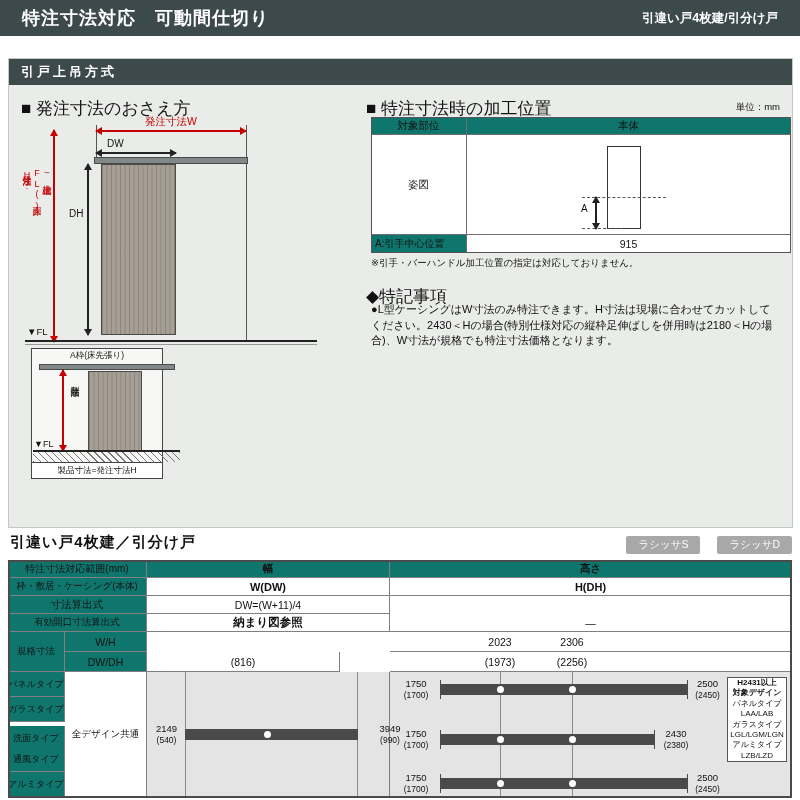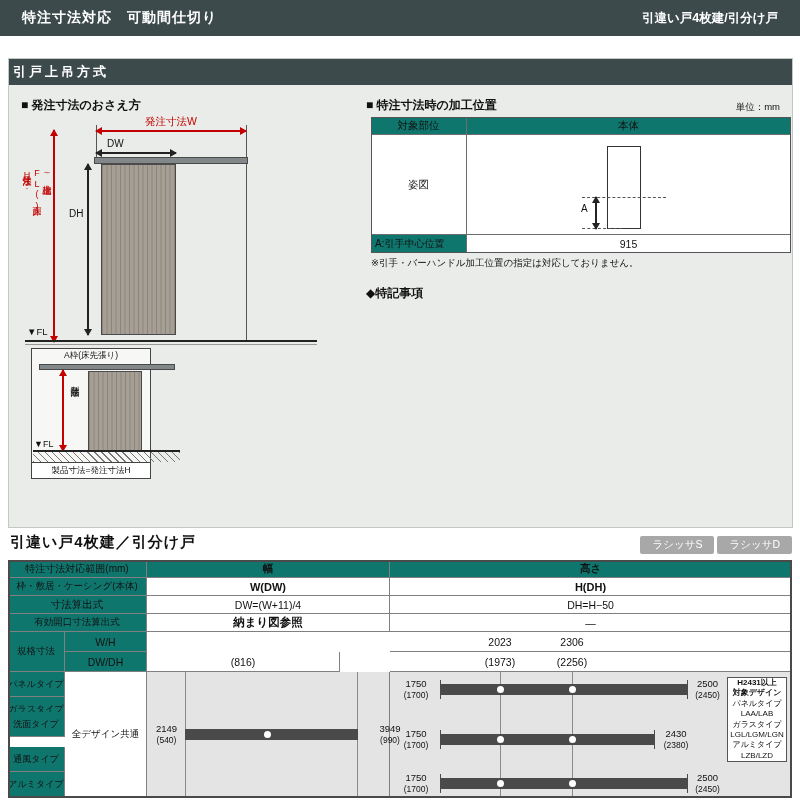--- a/index.html
+++ b/index.html
@@ -1,23 +1,23 @@
 <!DOCTYPE html>
 <html><head>
 <meta charset="utf-8">
 <style>
 *{margin:0;padding:0;box-sizing:border-box}
 html,body{width:800px;height:800px;background:#fff;font-family:"Liberation Sans","DejaVu Sans",sans-serif;color:#111}
 .page{position:relative;width:800px;height:800px;overflow:hidden;background:#fff}
 .topbar{position:absolute;left:0;top:0;width:800px;height:36px;background:#3c4a4c;color:#fff;display:flex;align-items:center;justify-content:space-between;padding:0 22px}
-.tb-left{font-size:14px;font-weight:bold;letter-spacing:1px}
+.tb-left{font-size:18px;font-weight:bold;letter-spacing:1px}
 .tb-right{font-size:12.5px;font-weight:bold}
 .panel{position:absolute;left:8px;top:58px;width:785px;height:470px;background:#e9ece8;border:1px solid #c2c8c2}
-.panel-hd{height:26px;background:#3c4a4c;color:#fff;font-size:13px;font-weight:bold;line-height:26px;padding-left:4px;letter-spacing:3px}
-.h2{position:absolute;font-size:12px;font-weight:bold}
+.panel-hd{height:26px;background:#3c4a4c;color:#fff;font-size:13px;font-weight:bold;line-height:26px;padding-left:12px;letter-spacing:3px}
+.h2{position:absolute;font-size:17px;font-weight:normal}
 .unit{position:absolute;font-size:9.5px}
 .dim{position:absolute;font-size:10px}
 .red{color:#c40000}
 .vcol{writing-mode:vertical-rl;text-orientation:upright;font-size:9px;letter-spacing:.5px;line-height:10px}
 .vtext{position:absolute;display:flex;flex-direction:row}
 .arrow-h{--c:#c40000;position:absolute;height:2px;background:var(--c)}
 .arrow-h::before{content:"";position:absolute;left:-1px;top:-3px;border:4px solid transparent;border-left:none;border-right:7px solid var(--c)}
 .arrow-h::after{content:"";position:absolute;right:-1px;top:-3px;border:4px solid transparent;border-right:none;border-left:7px solid var(--c)}
 .arrow-v{--c:#c40000;position:absolute;width:2px;background:var(--c)}
 .arrow-v::before{content:"";position:absolute;top:-1px;left:-3px;border:4px solid transparent;border-top:none;border-bottom:7px solid var(--c)}
@@ -27,21 +27,21 @@
 .wood{position:absolute;background-color:#a69f96;background-image:repeating-linear-gradient(90deg,rgba(74,60,48,.28) 0 1px,rgba(74,60,48,0) 1px 4px,rgba(74,60,48,.12) 4px 6px,rgba(74,60,48,0) 6px 9px);border:1px solid #4a4a4a}
 .subdiag{position:absolute;border:1px solid #444;background:#f7f8f5}
 .ptable{position:absolute;background:#fff}
 .pc{position:absolute;display:flex;align-items:center;justify-content:center;font-size:10.5px;border-right:1px solid #6e6e6e;border-bottom:1px solid #6e6e6e;text-align:center}
 .g{background:#0f766e}
 .frame{position:absolute;inset:0;pointer-events:none;border:1px solid #555;z-index:5}
 .frame2{position:absolute;inset:0;pointer-events:none;border:2px solid #4a4a4a;z-index:5}
 .note{position:absolute;font-size:9.5px}
 .remarks{position:absolute;font-size:11px;line-height:15.5px;word-break:break-all}
 .bt-title{position:absolute;left:10px;top:533px;font-size:15px;font-weight:bold;letter-spacing:1px}
-.badges{position:absolute;right:8px;top:536px;display:flex;gap:3px}
+.badges{position:absolute;right:8px;top:536px;display:flex;gap:17px}
 .badge{background:#a8a8a8;color:#fff;font-size:10.5px;padding:2px 12px;border-radius:2px}
 .btable{position:absolute;left:8px;top:560px;width:784px;height:238px;background:#fff}
 .bc{position:absolute;display:flex;align-items:center;justify-content:center;font-size:10.5px;border-right:1px solid #808080;border-bottom:1px solid #808080;text-align:center}
 .b{font-weight:bold}
 .s9{font-size:9px}
 .s95{font-size:9.5px}
 .diag{background:#e4e4e4;display:block}
 .posval{position:absolute;top:0;height:100%;display:flex;align-items:center;justify-content:center}
 .rng-label{position:absolute;display:flex;flex-direction:column;align-items:center;font-size:9.5px;line-height:10.5px;z-index:4}
 .rng-label .sub{font-size:8.5px}
@@ -82,21 +82,21 @@
       <div class="vtext" style="left:1px;top:55px">
         <span class="vcol red">発注寸法H:</span>
         <span class="vcol red">FL(床面)</span>
         <span class="vcol red">～上枠上端</span>
       </div>
       <div class="dim" style="left:6px;top:213px;font-size:9.5px">▼FL</div>
       <div style="position:absolute;left:4px;top:227px;width:292px;height:2px;background:#222"></div>
       <div style="position:absolute;left:4px;top:231px;width:292px;height:1px;background:#999"></div>
     </div>
 
-    <div class="subdiag" style="left:22px;top:289px;width:120px;height:131px">
+    <div class="subdiag" style="left:22px;top:289px;width:132px;height:131px">
       <div style="position:absolute;left:0;top:1px;width:100%;text-align:center;font-size:8.5px">A枠(床先張り)</div>
       <div style="position:absolute;left:7px;top:15px;width:136px;height:6px;background:#82888a;border:1px solid #4a4a4a"></div>
       <div class="wood" style="left:56px;top:22px;width:54px;height:80px"></div>
       <div class="arrow-v" style="left:30px;top:21px;height:81px"></div>
       <div class="vtext" style="left:38px;top:30px">
         <span class="vcol">製品寸法</span>
       </div>
       <div class="dim" style="left:2px;top:90px;font-size:9px">▼FL</div>
       <div style="position:absolute;left:1px;top:101px;width:147px;height:2px;background:#222"></div>
       <div style="position:absolute;left:1px;top:103px;width:147px;height:10px;background:repeating-linear-gradient(45deg,#777 0 1px,transparent 1px 5px)"></div>
@@ -118,62 +118,62 @@
         <div class="dim" style="left:114px;top:68px">A</div>
       </div>
       <div class="pc g" style="left:0;top:118px;width:96px;height:18px;justify-content:flex-start;padding-left:4px;font-size:10px">A:引手中心位置</div>
       <div class="pc" style="left:96px;top:118px;width:324px;height:18px;background:#fff">915</div>
       <div class="frame"></div>
     </div>
 
     <div class="note" style="left:362px;top:198px">※引手・バーハンドル加工位置の指定は対応しておりません。</div>
 
     <div class="h2" style="left:357px;top:226px">◆特記事項</div>
+    <div class="remarks" style="left:362px;top:243px;width:410px">●L型ケーシングはW寸法のみ特注できます。H寸法は現場に合わせてカットしてください。2430＜Hの場合(特別仕様対応の縦枠足伸ばしを併用時は2180＜Hの場合)、W寸法が規格でも特注寸法価格となります。</div>
   </div>
 
   <div class="bt-title">引違い戸4枚建／引分け戸</div>
   <div class="badges">
     <span class="badge">ラシッサS</span>
     <span class="badge">ラシッサD</span>
   </div>
 
   <div class="btable">
 
     <div class="bc g" style="left:0;top:0;width:139px;height:18px;font-size:10px">特注寸法対応範囲(mm)</div>
     <div class="bc g b" style="left:139px;top:0;width:243px;height:18px">幅</div>
     <div class="bc g b" style="left:382px;top:0;width:402px;height:18px">高さ</div>
 
     <div class="bc g s95" style="left:0;top:18px;width:139px;height:18px">枠・敷居・ケーシング(本体)</div>
     <div class="bc b" style="left:139px;top:18px;width:243px;height:18px;font-size:11px">W(DW)</div>
     <div class="bc b" style="left:382px;top:18px;width:402px;height:18px;font-size:11px">H(DH)</div>
 
     <div class="bc g" style="left:0;top:36px;width:139px;height:18px">寸法算出式</div>
     <div class="bc" style="left:139px;top:36px;width:243px;height:18px">DW=(W+11)/4</div>
-    <div class="bc" style="left:382px;top:36px;width:402px;height:18px">DH=H−50</div>
 
     <div class="bc g s95" style="left:0;top:54px;width:139px;height:18px">有効開口寸法算出式</div>
     <div class="bc b" style="left:139px;top:54px;width:243px;height:18px;font-size:11.5px">納まり図参照</div>
     <div class="bc" style="left:382px;top:54px;width:402px;height:18px">―</div>
 
     <div class="bc g s95" style="left:0;top:72px;width:57px;height:40px">規格寸法</div>
     <div class="bc g" style="left:57px;top:72px;width:82px;height:20px">W/H</div>
     <div class="bc g" style="left:57px;top:92px;width:82px;height:20px">DW/DH</div>
     <div class="bc" style="left:139px;top:92px;width:193px;height:20px">(816)</div>
     <div class="bc" style="left:382px;top:72px;width:402px;height:20px">
       <span class="posval" style="left:80px;width:60px">2023</span>
       <span class="posval" style="left:152px;width:60px">2306</span>
     </div>
     <div class="bc" style="left:382px;top:92px;width:402px;height:20px">
       <span class="posval" style="left:80px;width:60px">(1973)</span>
       <span class="posval" style="left:152px;width:60px">(2256)</span>
     </div>
 
     <div class="bc g s9" style="left:0;top:112px;width:57px;height:25px">パネルタイプ</div>
     <div class="bc g s9" style="left:0;top:137px;width:57px;height:25px">ガラスタイプ</div>
-    <div class="bc g s9" style="left:0;top:152px;width:57px;height:25px">洗面タイプ</div>
+    <div class="bc g s9" style="left:0;top:166px;width:57px;height:25px">洗面タイプ</div>
     <div class="bc g s9" style="left:0;top:187px;width:57px;height:25px">通風タイプ</div>
     <div class="bc g s9" style="left:0;top:212px;width:57px;height:26px">アルミタイプ</div>
     <div class="bc s95" style="left:57px;top:112px;width:82px;height:126px;background:#fff">全デザイン共通</div>
 
     <div class="bc diag" style="left:139px;top:112px;width:243px;height:126px">
       <div class="rng-label" style="left:2px;top:52px;width:35px">
         <span>2149</span>
         <span class="sub">(540)</span>
       </div>
       <div class="vline" style="left:38px;top:0;height:126px"></div>

